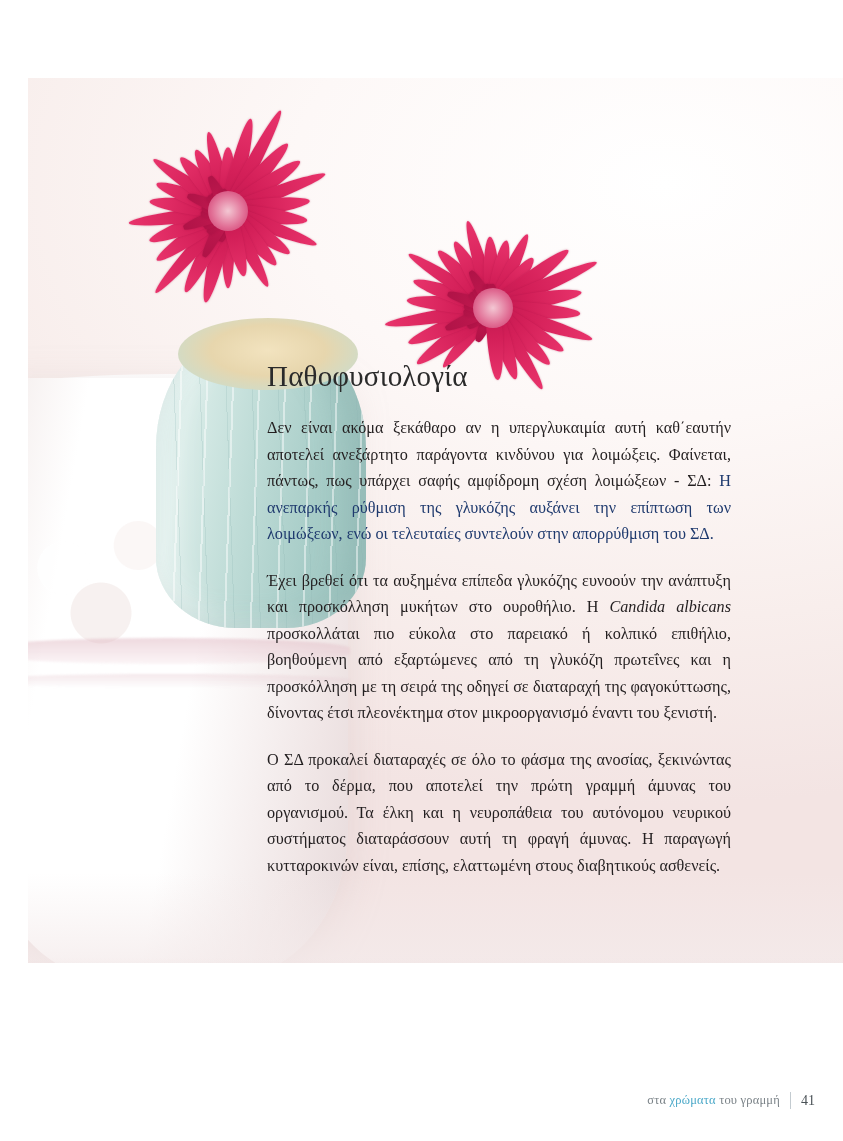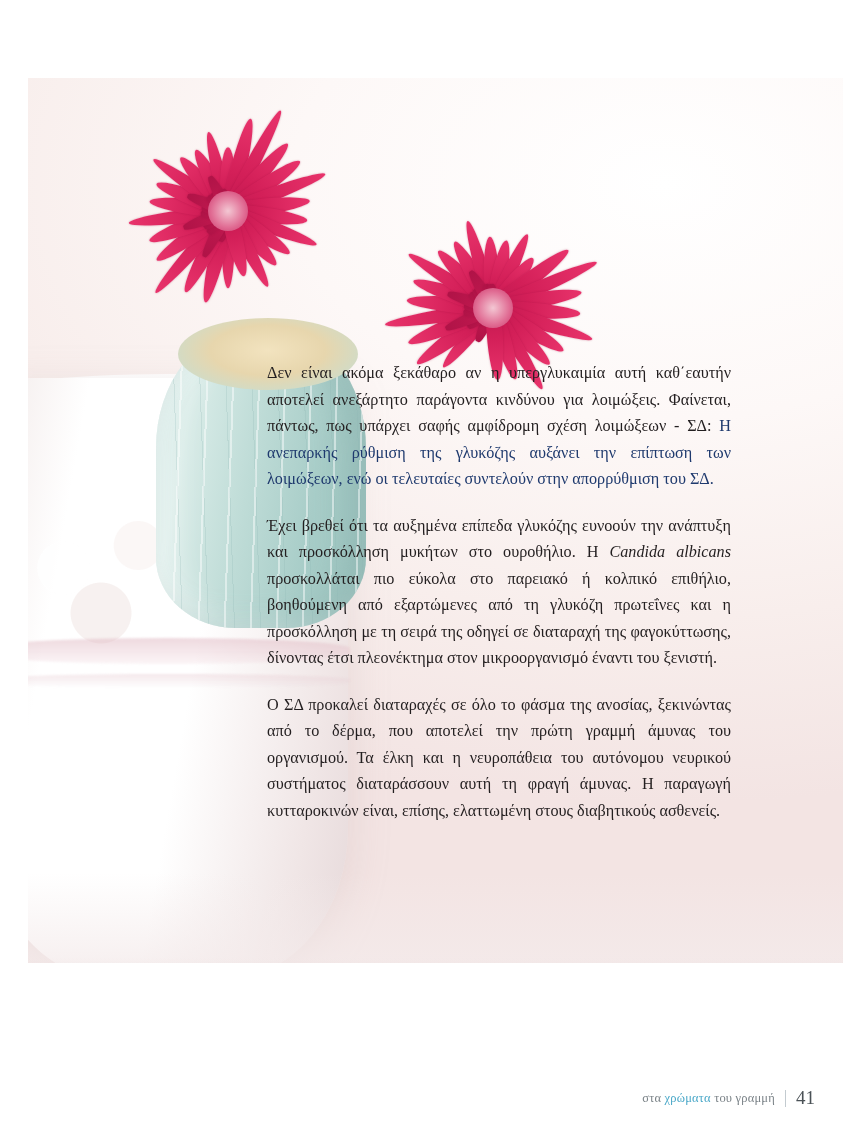--- a/index.html
+++ b/index.html
@@ -248,21 +248,21 @@
     color: #4aa8c8;
     margin-top: 47px;
   }
   .footer-sep {
     width: 1px;
     height: 17px;
     background: #c3cbd0;
     display: inline-block;
   }
   .page-num {
-    font-size: 19px;
+    font-size: 14px;
     color: #4a5156;
   }
 </style>
 </head>
 <body>
 
 <div class="page">
 
   <div class="photo">
     <div class="bg"></div>
@@ -335,20 +335,21 @@
           <div class="petal" style="transform: rotate(176.25deg) translateY(-24.08px) scaleY(0.86);"></div>
         </div>
       <div class="center-dot"></div>
     </div>
 
     <div class="band-soft"></div>
     <div class="band-bottom"></div>
   </div>
 
   <div class="text-col">
+    <h1 class="heading">Παθοφυσιολογία</h1>
 
     <p class="body"><span>Δεν είναι ακόμα ξεκάθαρο αν η υπεργλυκαιμία αυτή καθ΄εαυτήν αποτελεί ανεξάρτητο παράγοντα κινδύνου για λοιμώξεις. Φαίνεται, πάντως, πως υπάρχει σαφής αμφίδρομη σχέση λοιμώξεων - ΣΔ: </span><span class="bold-blue">Η ανεπαρκής ρύθμιση της γλυκόζης αυξάνει την επίπτωση των λοιμώξεων, ενώ οι τελευταίες συντελούν στην απορρύθμιση του ΣΔ.</span></p>
 
     <p class="body"><span>Έχει βρεθεί ότι τα αυξημένα επίπεδα γλυκόζης ευνοούν την ανάπτυξη και προσκόλληση μυκήτων στο ουροθήλιο. Η </span><span class="ital">Candida albicans</span><span> προσκολλάται πιο εύκολα στο παρειακό ή κολπικό επιθήλιο, βοηθούμενη από εξαρτώμενες από τη γλυκόζη πρωτεΐνες και η προσκόλληση  με τη σειρά της οδηγεί σε διαταραχή της φαγοκύττωσης, δίνοντας έτσι πλεονέκτημα στον μικροοργανισμό έναντι του ξενιστή.</span></p>
 
     <p class="body">Ο ΣΔ προκαλεί διαταραχές σε όλο το φάσμα της ανοσίας, ξεκινώντας από το δέρμα, που αποτελεί την πρώτη γραμμή άμυνας του οργανισμού. Τα έλκη και η νευροπάθεια του αυτόνομου νευρικού συστήματος διαταράσσουν αυτή τη φραγή άμυνας. Η παραγωγή κυτταροκινών είναι, επίσης, ελαττωμένη στους διαβητικούς ασθενείς.</p>
   </div>
 
   <div class="footer">
     <span class="footer-text"><span>στα </span><span class="hl">χρώματα</span><span> του γραμμή</span></span>

